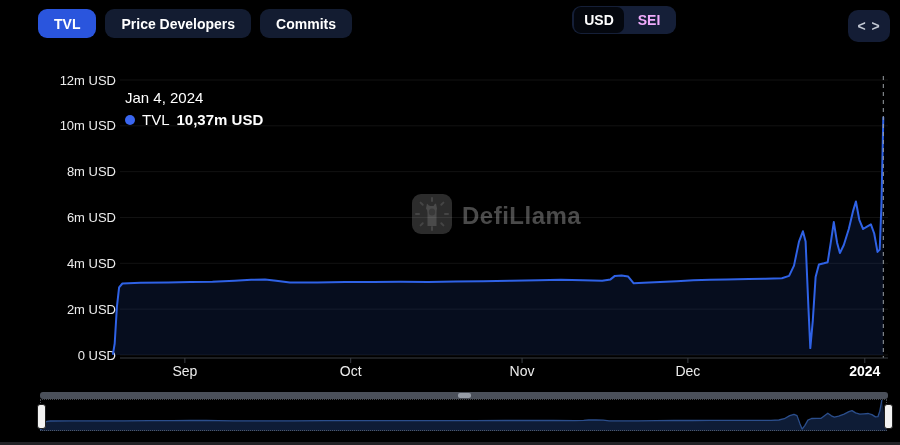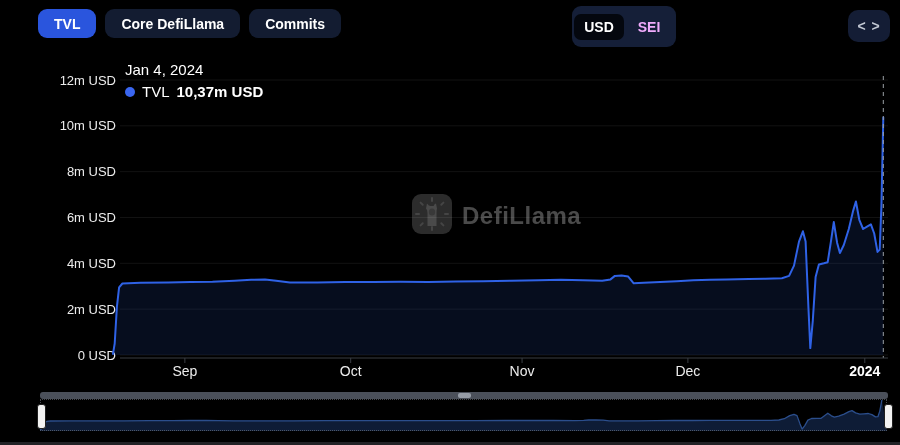--- a/index.html
+++ b/index.html
@@ -7,34 +7,34 @@
          font-family:"Liberation Sans",sans-serif;}
   svg text{font-family:"Liberation Sans",sans-serif;}
 
   
   .tabs{position:absolute;left:38px;top:9px;display:flex;gap:9px;}
   .tab{height:29px;padding:0 16px;border-radius:9px;background:#131c31;color:#fff;
        font-size:14px;font-weight:600;border:none;display:flex;align-items:center;cursor:pointer;}
   .tab.active{background:#2a55dd;}
 
   
-  .toggle{position:absolute;left:572px;top:6px;height:41px;background:#151f38;border-radius:9px;
+  .toggle{position:absolute;left:572px;top:6px;height:28px;background:#151f38;border-radius:9px;
           display:flex;align-items:center;padding:0 2px;}
   .toggle .opt{height:26px;min-width:50px;padding:0 10px;border:none;background:transparent;
                color:#f0abfc;font-size:14px;font-weight:700;border-radius:7px;cursor:pointer;}
   .toggle .opt.active{background:#04070e;color:#fff;}
 
   
   .code-btn{position:absolute;left:848px;top:10px;width:42px;height:32px;border-radius:10px;
             background:#141d35;color:#c3c9d4;border:none;font-size:14px;letter-spacing:1px;
             font-weight:700;cursor:pointer;}
 
   
   .tooltip{position:absolute;left:125px;top:61px;color:#fff;}
-  .tt-date{font-size:15px;}
+  .tt-date{font-size:15px;margin-top:28px;}
   .tt-row{display:flex;align-items:center;gap:7px;margin-top:5px;font-size:15px;}
   .dot{width:10px;height:10px;border-radius:50%;}
   .tt-val{font-weight:700;}
 
   
   .watermark{position:absolute;left:412px;top:194px;display:flex;align-items:center;gap:10px;}
   .wm-text{color:#4a4a4a;font-size:24px;font-weight:700;letter-spacing:.5px;}
 
   
   .scrollbar{position:absolute;left:40px;top:392px;width:848px;height:7px;background:#4b505a;
@@ -105,21 +105,21 @@
       <line x1="687.8930099857347" y1="358" x2="687.8930099857347" y2="363" stroke="#3a3e44" stroke-width="1"></line>
       <text x="687.8930099857347" y="376" text-anchor="middle" fill="#ececec" font-size="14" font-weight="normal">Dec</text>
       <line x1="864.7831669044223" y1="358" x2="864.7831669044223" y2="363" stroke="#3a3e44" stroke-width="1"></line>
       <text x="864.7831669044223" y="376" text-anchor="middle" fill="#ffffff" font-size="14" font-weight="bold">2024</text>
       <path d="M40.0 429.9 L41.8 428.6 L44.2 423.9 L46.6 421.4 L50.3 421.0 L70.2 420.9 L100.4 420.8 L124.6 420.8 L148.7 420.7 L172.9 420.6 L191.0 420.5 L206.1 420.4 L218.2 420.6 L233.3 420.8 L263.5 420.8 L293.7 420.8 L323.9 420.7 L354.2 420.7 L384.4 420.7 L414.6 420.7 L444.8 420.7 L475.0 420.6 L505.2 420.5 L529.4 420.5 L553.5 420.5 L574.7 420.6 L583.7 420.4 L588.6 420.0 L595.8 419.9 L603.1 420.1 L609.1 420.9 L620.0 420.9 L638.1 420.8 L656.2 420.7 L674.3 420.5 L692.5 420.5 L710.6 420.4 L734.8 420.4 L752.9 420.3 L771.0 420.3 L778.9 420.0 L784.3 418.7 L789.7 415.6 L794.0 414.3 L797.0 415.6 L800.0 423.9 L802.1 429.1 L804.8 425.6 L807.9 420.1 L811.5 418.5 L816.9 418.4 L821.1 418.3 L824.8 415.5 L827.8 413.2 L831.4 415.8 L834.4 417.1 L838.7 416.1 L844.1 414.1 L848.9 411.7 L852.0 410.6 L855.6 412.9 L859.8 414.1 L864.0 413.8 L868.3 413.5 L871.9 414.6 L875.5 416.9 L877.9 416.7 L879.8 411.1 L881.9 399.9 L887 431 L40 431 Z" fill="#0e1c36" stroke="none"></path>
       <path d="M40.0 429.9 L41.8 428.6 L44.2 423.9 L46.6 421.4 L50.3 421.0 L70.2 420.9 L100.4 420.8 L124.6 420.8 L148.7 420.7 L172.9 420.6 L191.0 420.5 L206.1 420.4 L218.2 420.6 L233.3 420.8 L263.5 420.8 L293.7 420.8 L323.9 420.7 L354.2 420.7 L384.4 420.7 L414.6 420.7 L444.8 420.7 L475.0 420.6 L505.2 420.5 L529.4 420.5 L553.5 420.5 L574.7 420.6 L583.7 420.4 L588.6 420.0 L595.8 419.9 L603.1 420.1 L609.1 420.9 L620.0 420.9 L638.1 420.8 L656.2 420.7 L674.3 420.5 L692.5 420.5 L710.6 420.4 L734.8 420.4 L752.9 420.3 L771.0 420.3 L778.9 420.0 L784.3 418.7 L789.7 415.6 L794.0 414.3 L797.0 415.6 L800.0 423.9 L802.1 429.1 L804.8 425.6 L807.9 420.1 L811.5 418.5 L816.9 418.4 L821.1 418.3 L824.8 415.5 L827.8 413.2 L831.4 415.8 L834.4 417.1 L838.7 416.1 L844.1 414.1 L848.9 411.7 L852.0 410.6 L855.6 412.9 L859.8 414.1 L864.0 413.8 L868.3 413.5 L871.9 414.6 L875.5 416.9 L877.9 416.7 L879.8 411.1 L881.9 399.9" fill="none" stroke="#2b4e8c" stroke-width="1.3" stroke-linejoin="round"></path>
     </svg>
 
   <nav class="tabs">
       <button class="tab active">TVL</button>
-      <button class="tab">Core DefiLlama</button>
+      <button class="tab">Price Developers</button>
       <button class="tab">Commits</button>
     </nav>
 
   <div class="toggle">
       <button class="opt active">USD</button>
       <button class="opt">SEI</button>
     </div>
 
   <button class="code-btn">
     <span>&lt; &gt;</span>

